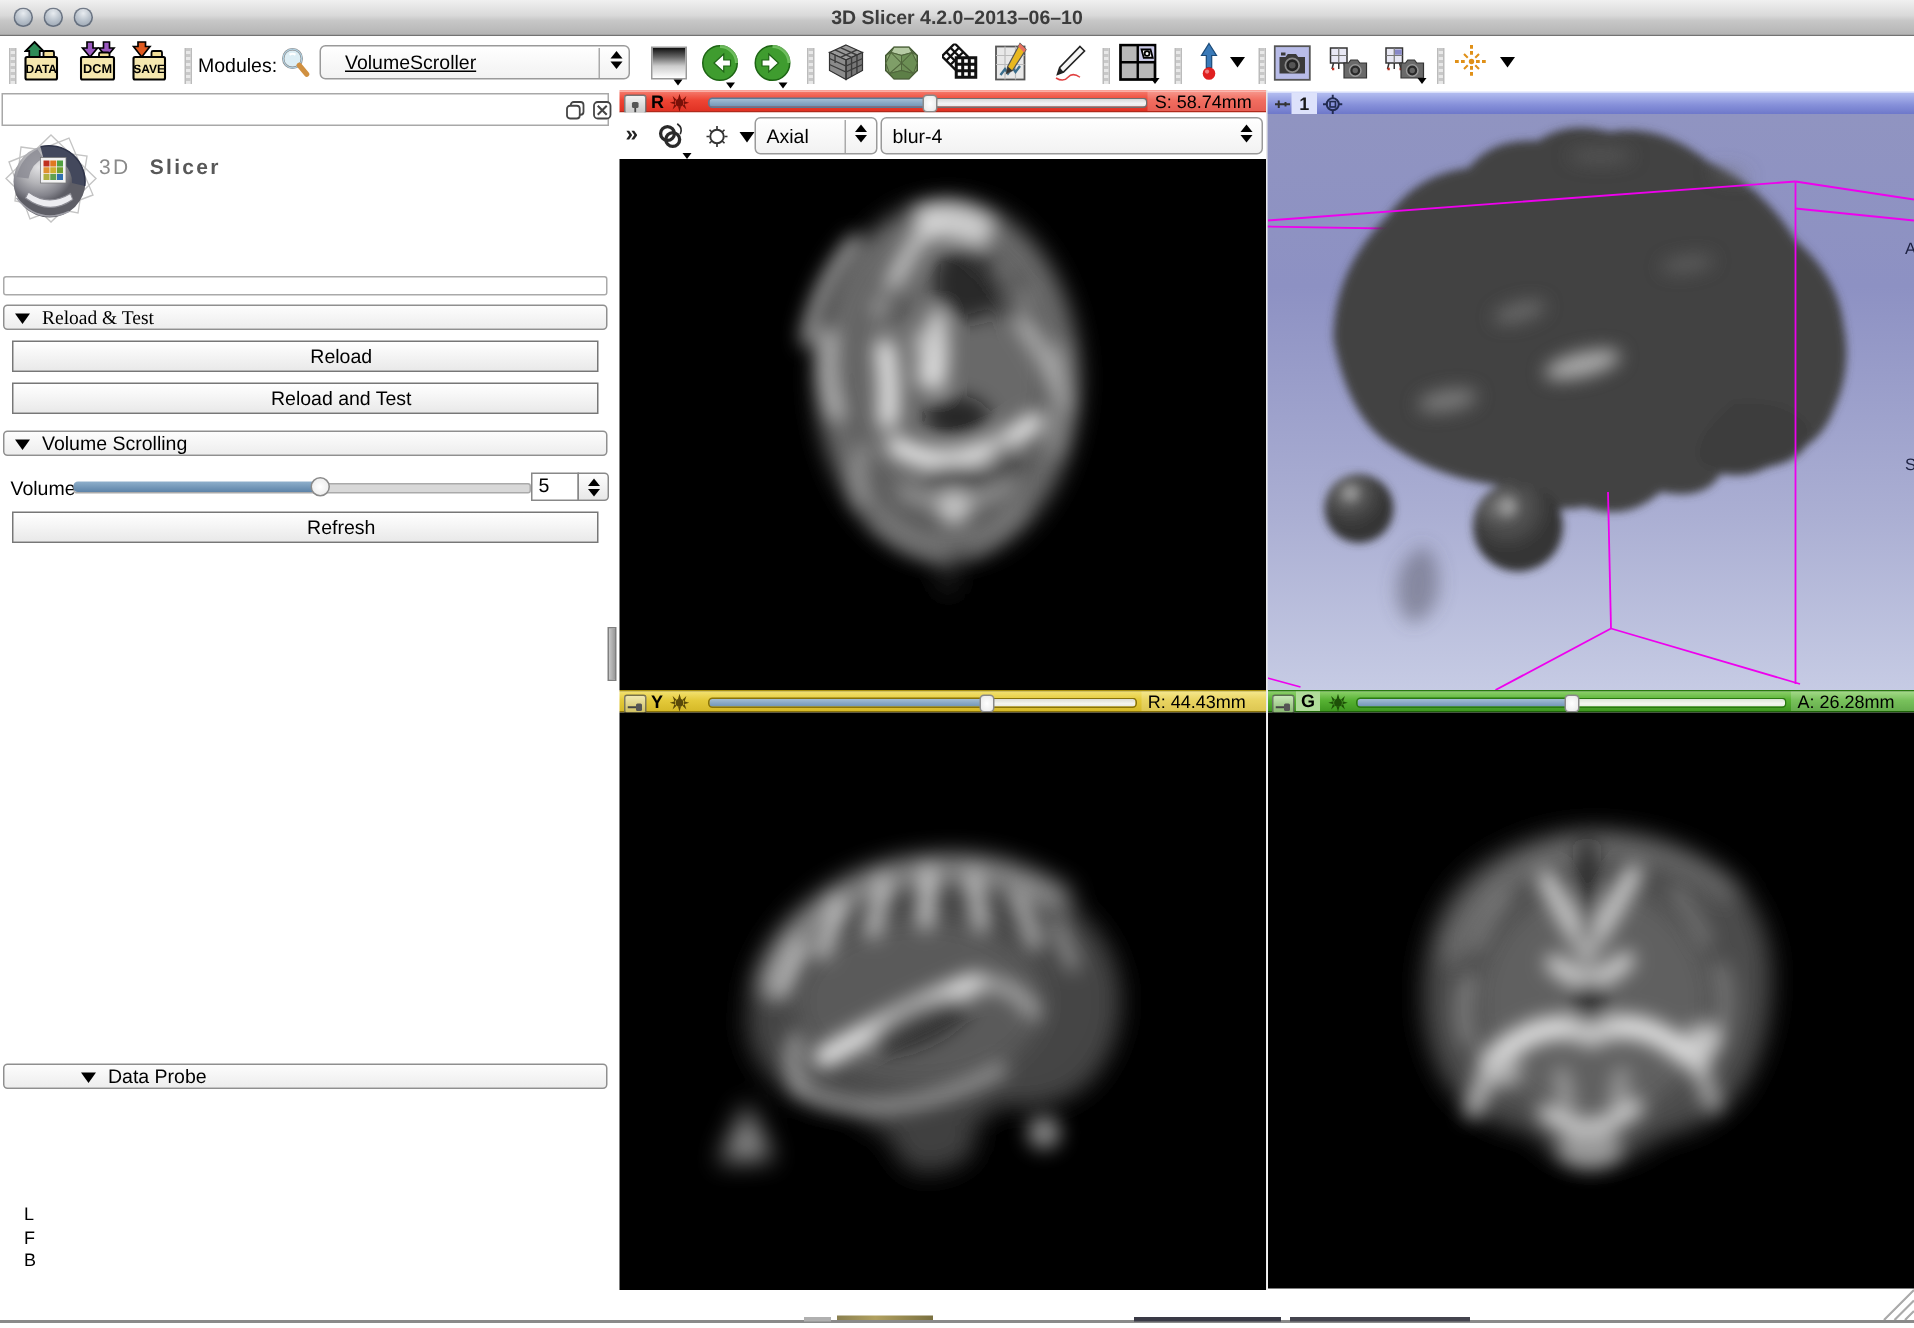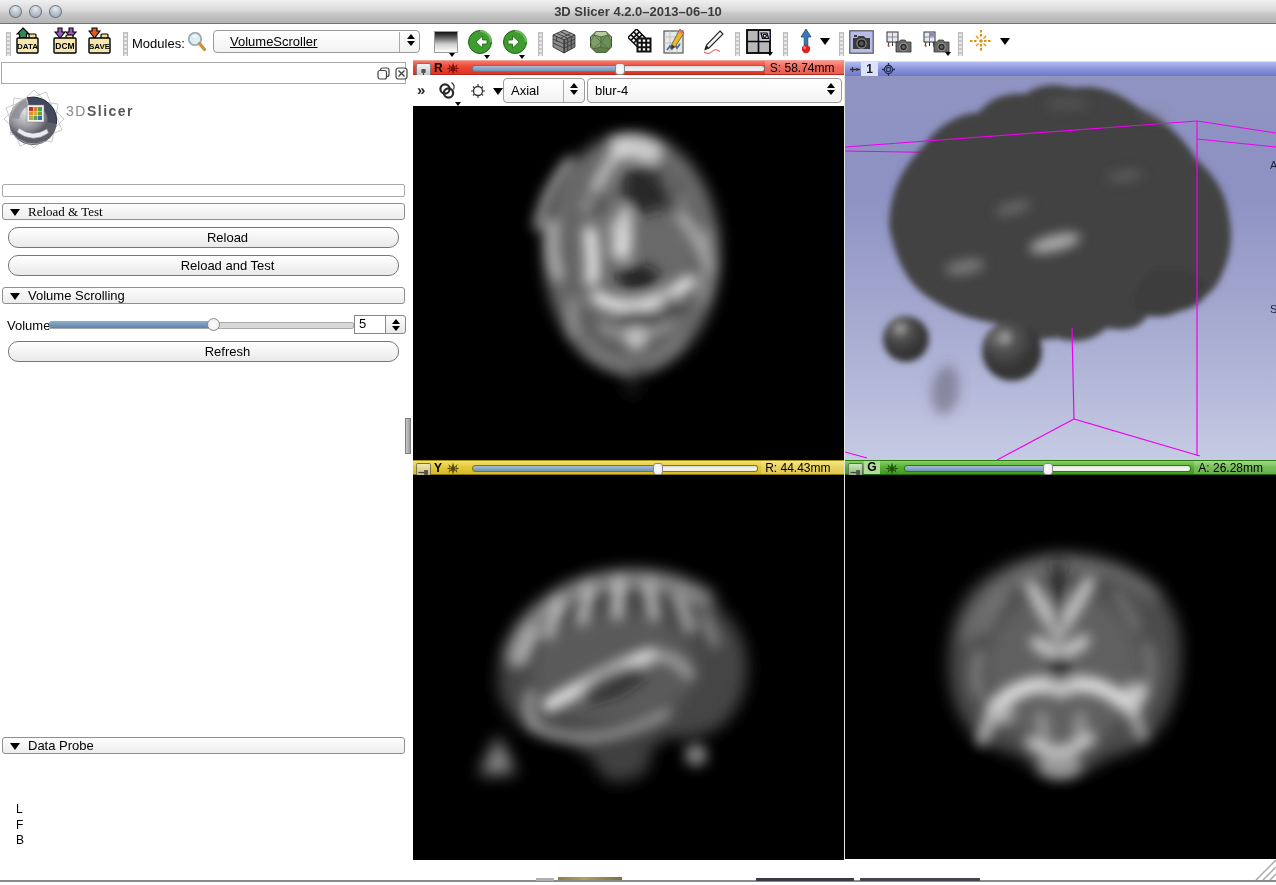--- a/index.html
+++ b/index.html
@@ -34,21 +34,21 @@
   
   #panel{left:0;top:62px;width:407px;height:816px;background:#fff;}
   #panel-strip{left:1px;top:0px;width:405px;height:22px;background:#fff;
     border:1px solid #a8a8a8;box-sizing:border-box;}
   .hdr{left:2px;width:403px;height:17px;box-sizing:border-box;
     border:1px solid #8f8f8f;border-radius:3px;
     background:linear-gradient(#fdfdfd,#ededed);
     font-size:13px;color:#000;line-height:15px;}
   .hdr .tri{display:inline-block;margin:0 8px 0 7px;}
   .btn{left:8px;width:391px;height:21px;box-sizing:border-box;
-    border:1px solid #777;border-radius:10px;
+    border:1px solid #777;border-radius:0;
     background:linear-gradient(#ffffff,#e9e9e9);
     font-size:13px;color:#000;text-align:center;line-height:19px;padding-left:48px;}
   .tri-r{width:0;height:0;border-top:5px solid transparent;border-bottom:5px solid transparent;
     border-left:7px solid #000;display:inline-block;}
   .tri-d{width:0;height:0;border-left:5px solid transparent;border-right:5px solid transparent;
     border-top:7px solid #000;display:inline-block;}
 
   
   #views{left:413px;top:60px;width:863px;height:800px;background:transparent;}
   .pinbtn{top:2px;width:13px;height:11px;border-radius:2px;
@@ -266,37 +266,37 @@
         <rect x="27" y="23.5" width="4" height="4" fill="#e09030"></rect>
           <rect x="31.5" y="23.5" width="4" height="4" fill="#d0b030"></rect>
           <rect x="36" y="23.5" width="4" height="4" fill="#70a030"></rect>
         <rect x="27" y="28" width="4" height="4" fill="#b0b040"></rect>
           <rect x="31.5" y="28" width="4" height="4" fill="#60a050"></rect>
           <rect x="36" y="28" width="4" height="4" fill="#3070b0"></rect>
       </g>
       <path d="M17 40 Q30 50 45 41 L46.5 45 Q31 56 15 44 Z" fill="#ececf0" stroke="#8a8a92" stroke-width="0.7"></path>
       <path d="M9 44 Q24 62 44 53" stroke="#a0a0a8" stroke-width="1" fill="none"></path>
     </svg>
-    <div class="abs" style="left:66px;top:41px;font-size:14px;letter-spacing:1.5px;color:#8a8a8a;">3D<span style="font-weight:bold;color:#585858;">Slicer</span></div>
+    <div class="abs" style="left:66px;top:41px;font-size:14px;letter-spacing:1.5px;color:#8a8a8a;">3D<span style="font-weight:bold;color:#585858;margin-left:13px;">Slicer</span></div>
     <div class="abs" style="left:2px;top:122px;width:403px;height:13px;border:1px solid #aaa;border-radius:2px;box-sizing:border-box;background:#fff;"></div>
     <div class="abs hdr" style="top:141px;font-family:Liberation Serif, serif;"><span class="tri tri-d" style="margin-top:4px;"></span>Reload &amp; Test</div>
     <div class="abs btn" style="top:165px;">Reload</div>
     <div class="abs btn" style="top:193px;">Reload and Test</div>
     <div class="abs hdr" style="top:225px;"><span class="tri tri-d" style="margin-top:4px;"></span>Volume Scrolling</div>
     <div class="abs tlabel" style="left:7px;top:256px;">Volume</div>
     <div class="abs" style="left:49px;top:260px;width:303px;height:5px;background:#d8d8d8;border:1px solid #aaa;border-radius:2px;"></div>
     <div class="abs" style="left:49px;top:259px;width:165px;height:7px;background:linear-gradient(#8fb0cc,#5d83a8);border-radius:3px;"></div>
     <div class="abs knob" style="left:207px;top:256px;width:13px;height:13px;border-radius:7px;"></div>
     <div class="abs" style="left:354px;top:253px;width:32px;height:19px;border:1px solid #888;background:#fff;box-sizing:border-box;font-size:13px;padding-left:4px;">5</div>
     <div class="abs" style="left:385px;top:253px;width:21px;height:19px;border:1px solid #888;border-radius:0 3px 3px 0;background:linear-gradient(#fdfdfd,#e8e8e8);box-sizing:border-box;">
       <div class="up" style="margin:3px auto 2px;border-bottom-width:5px;"></div>
       <div class="dn" style="margin:0 auto;border-top-width:5px;"></div>
     </div>
     <div class="abs btn" style="top:279px;">Refresh</div>
-    <div class="abs hdr" style="top:675px;"><span class="tri tri-d" style="margin-top:4px;"></span>Data Probe</div>
+    <div class="abs hdr" style="top:647px;padding-left:44px;"><span class="tri tri-d" style="margin-top:4px;"></span>Data Probe</div>
     <div class="abs" style="left:16px;top:740px;font-size:12px;line-height:15.5px;color:#000;">L<br>F<br>B</div>
   </div>
 
   <div id="views" class="abs"></div>
 
   <div class="abs" style="left:413px;top:60px;width:430.5px;height:15px;background:linear-gradient(#f4796b,#ee4534 45%,#e03224);border-top:1px solid #f9a298;border-bottom:1px solid #b02a1c;box-sizing:border-box;">
     <div class="abs pinbtn" style="left:3px;">
       <svg width="13" height="11" viewBox="0 0 13 11">
           <path d="M6.5 2 V9" stroke="#444" stroke-width="1.2"></path>
           <rect x="4.3" y="2" width="4.4" height="4" rx="1" fill="#555"></rect>

